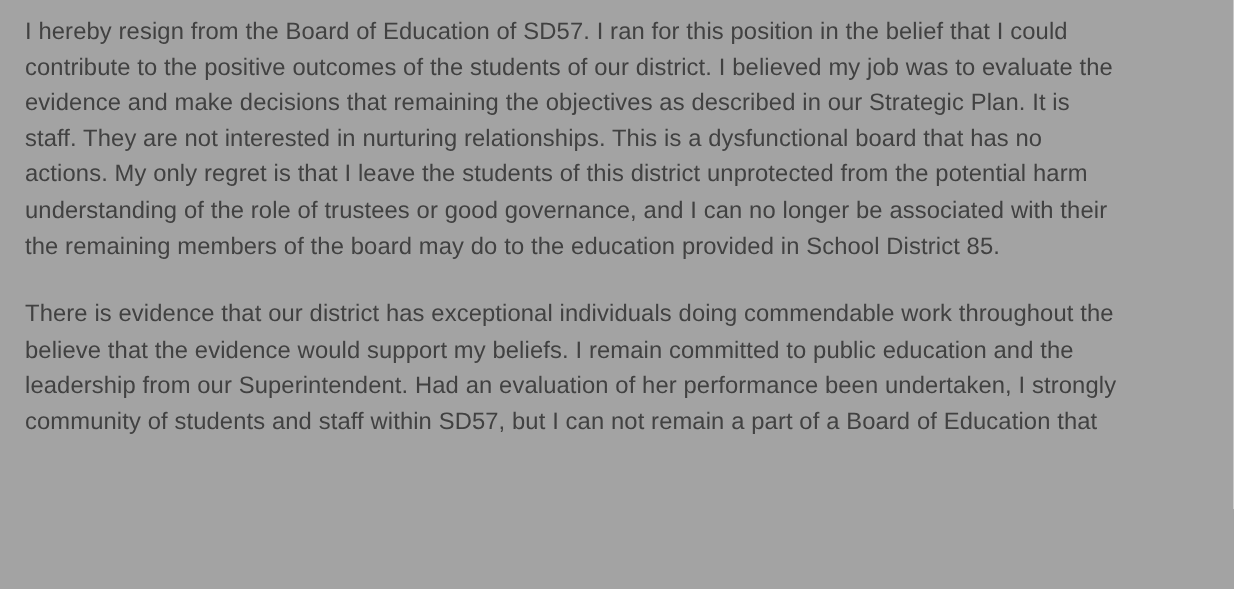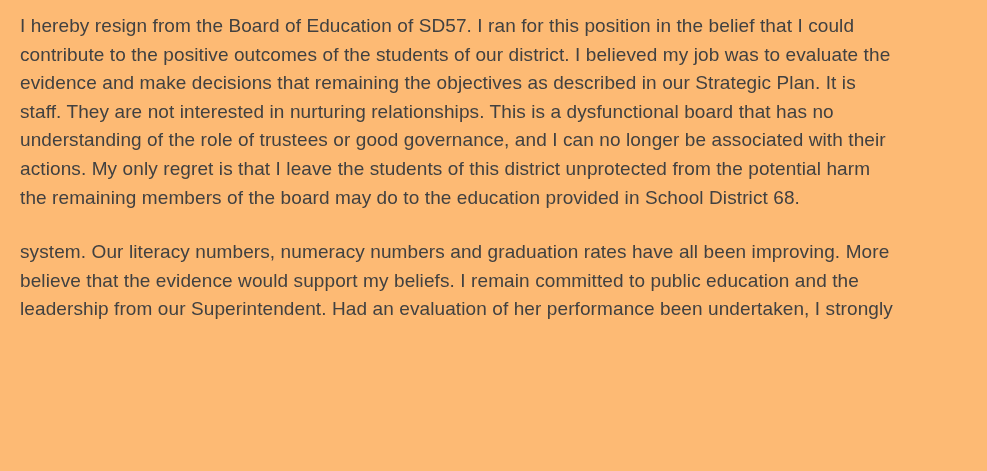--- a/index.html
+++ b/index.html
@@ -4,21 +4,21 @@
 <style>
   html, body {
     margin: 0;
     padding: 0;
     background: #ffffff;
   }
   .page {
     position: relative;
     width: 987px;
     height: 471px;
-    background: #fdba74;
+    background: #a3a3a3;
     overflow: hidden;
     font-family: "Liberation Sans", "DejaVu Sans", sans-serif;
   }
   .letter-body {
     position: absolute;
     top: 12px;
     left: 20px;
     right: 22px;
     color: #414141;
     font-size: 19px;
@@ -39,25 +39,26 @@
 <body>
 
 <div class="page">
   <div class="letter-body">
 
     <div class="paragraph">
       <div class="line">I hereby resign from the Board of Education of SD57. I ran for this position in the belief that I could</div>
       <div class="line">contribute to the positive outcomes of the students of our district. I believed my job was to evaluate the</div>
       <div class="line">evidence and make decisions that remaining the objectives as described in our Strategic Plan. It is</div>
       <div class="line">staff. They are not interested in nurturing relationships. This is a dysfunctional board that has no</div>
+      <div class="line">actions. My only regret is that I leave the students of this district unprotected from the potential harm</div>
       <div class="line">understanding of the role of trustees or good governance, and I can no longer be associated with their</div>
-      <div class="line">actions. My only regret is that I leave the students of this district unprotected from the potential harm</div>
-      <div class="line">the remaining members of the board may do to the education provided in School District 68.</div>
+      <div class="line">the remaining members of the board may do to the education provided in School District 85.</div>
     </div>
 
     <div class="paragraph">
-      <div class="line">system. Our literacy numbers, numeracy numbers and graduation rates have all been improving. More</div>
+      <div class="line">There is evidence that our district has exceptional individuals doing commendable work throughout the</div>
       <div class="line">believe that the evidence would support my beliefs. I remain committed to public education and the</div>
       <div class="line">leadership from our Superintendent. Had an evaluation of her performance been undertaken, I strongly</div>
+      <div class="line">community of students and staff within SD57, but I can not remain a part of a Board of Education that</div>
     </div>
 
   </div>
 </div>
 
 </body></html>

